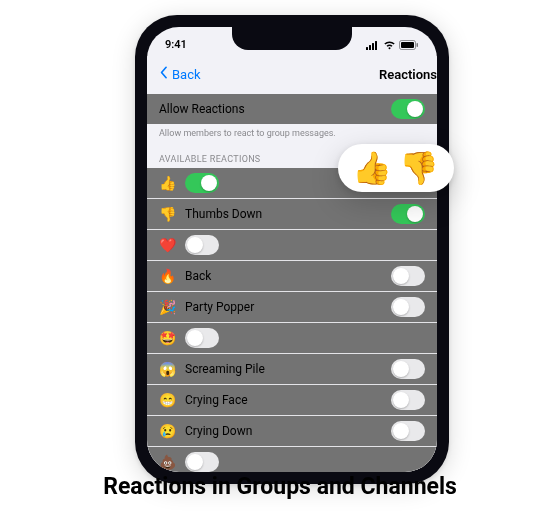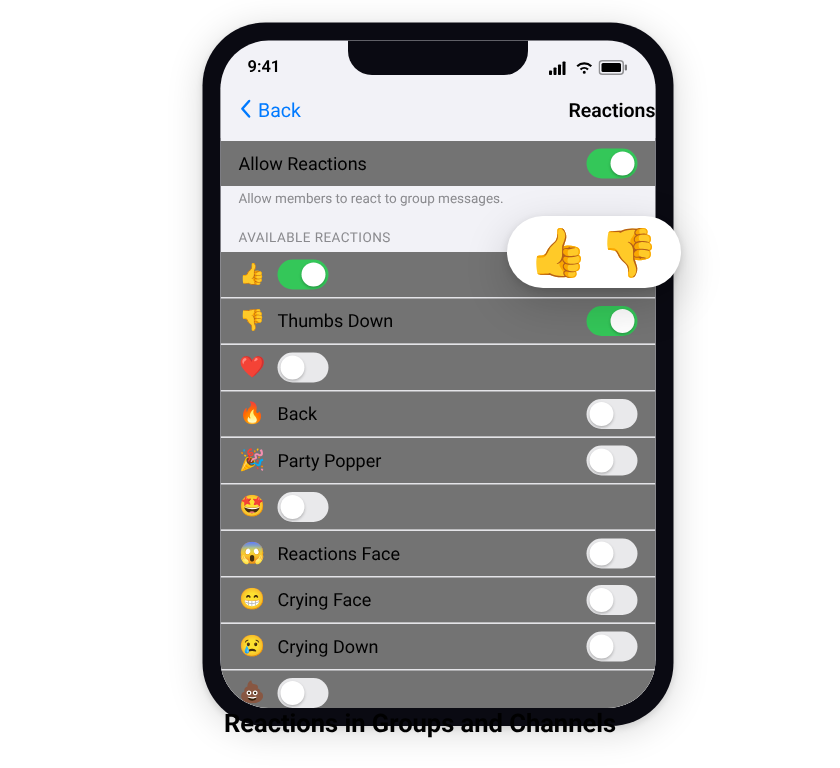--- a/index.html
+++ b/index.html
@@ -21,21 +21,21 @@
   .hint{font-size:9px;color:#8a8a8e;padding:4px 12px 8px;line-height:1.3;}
   .section-header{font-size:9px;color:#8a8a8e;padding:6px 12px 4px;letter-spacing:.3px;}
   .emoji{width:18px;text-align:center;margin-right:8px;font-size:14px;line-height:1;}
   .label{flex:1;}
   .toggle{width:34px;height:20px;border-radius:20px;background:#e9e9eb;position:relative;flex-shrink:0;}
   .toggle.on{background:#34c759;}
   .knob{position:absolute;width:16px;height:16px;border-radius:50%;background:#fff;top:2px;left:2px;box-shadow:0 1px 2px rgba(0,0,0,.25);}
   .toggle.on .knob{left:auto;right:2px;}
   .pop{position:absolute;left:338px;top:144px;background:#fff;border-radius:26px;padding:8px 14px;display:flex;gap:8px;box-shadow:0 10px 30px rgba(0,0,0,.18),0 2px 6px rgba(0,0,0,.12);z-index:20;}
   .pop span{font-size:32px;line-height:1;}
-  .caption{position:absolute;left:0;right:0;top:473px;text-align:center;font-size:17px;font-weight:700;color:#000;}
+  .caption{position:absolute;left:0;right:0;top:473px;text-align:center;font-size:23px;font-weight:700;color:#000;}
   .list{background:#fff;}
 </style>
 </head>
 <body>
 
 <div class="stage">
   <div class="phone">
     <div class="screen">
       <div class="notch"></div>
       <div class="statusbar">
@@ -123,21 +123,21 @@
               </div>
             </div>
             <div class="row">
               <span class="emoji">🤩</span>
               <div class="toggle">
                 <div class="knob"></div>
               </div>
             </div>
             <div class="row">
               <span class="emoji">😱</span>
-              <span class="label">Reactions Face</span>
+              <span class="label">Screaming Pile</span>
               <div class="toggle">
                 <div class="knob"></div>
               </div>
             </div>
             <div class="row">
               <span class="emoji">😁</span>
               <span class="label">Crying Face</span>
               <div class="toggle">
                 <div class="knob"></div>
               </div>

